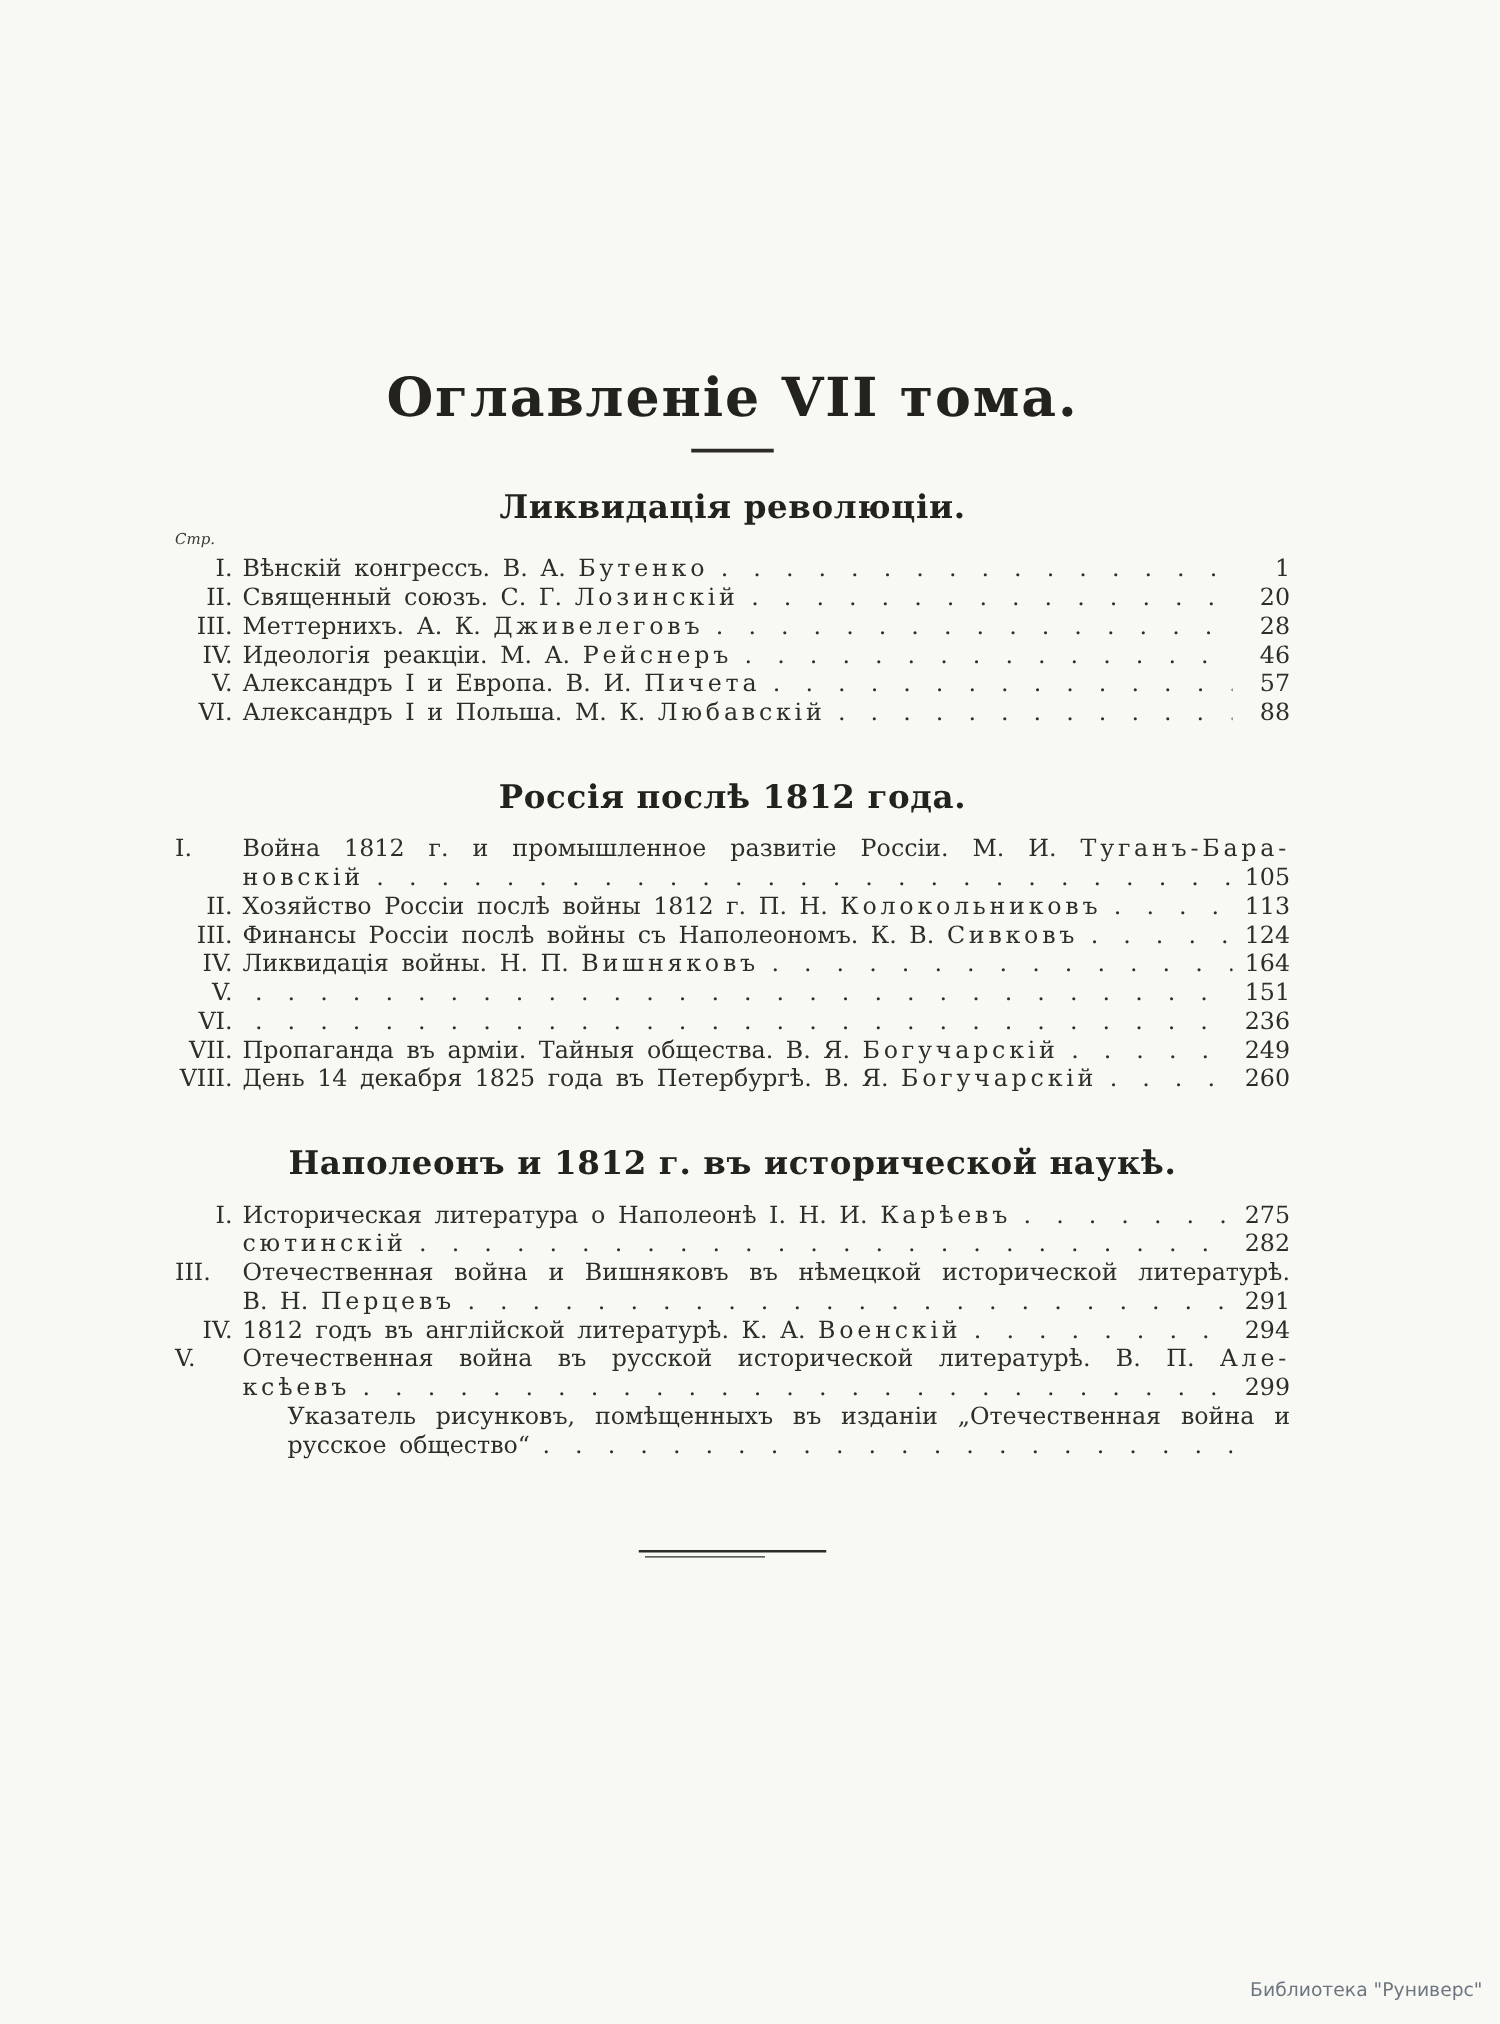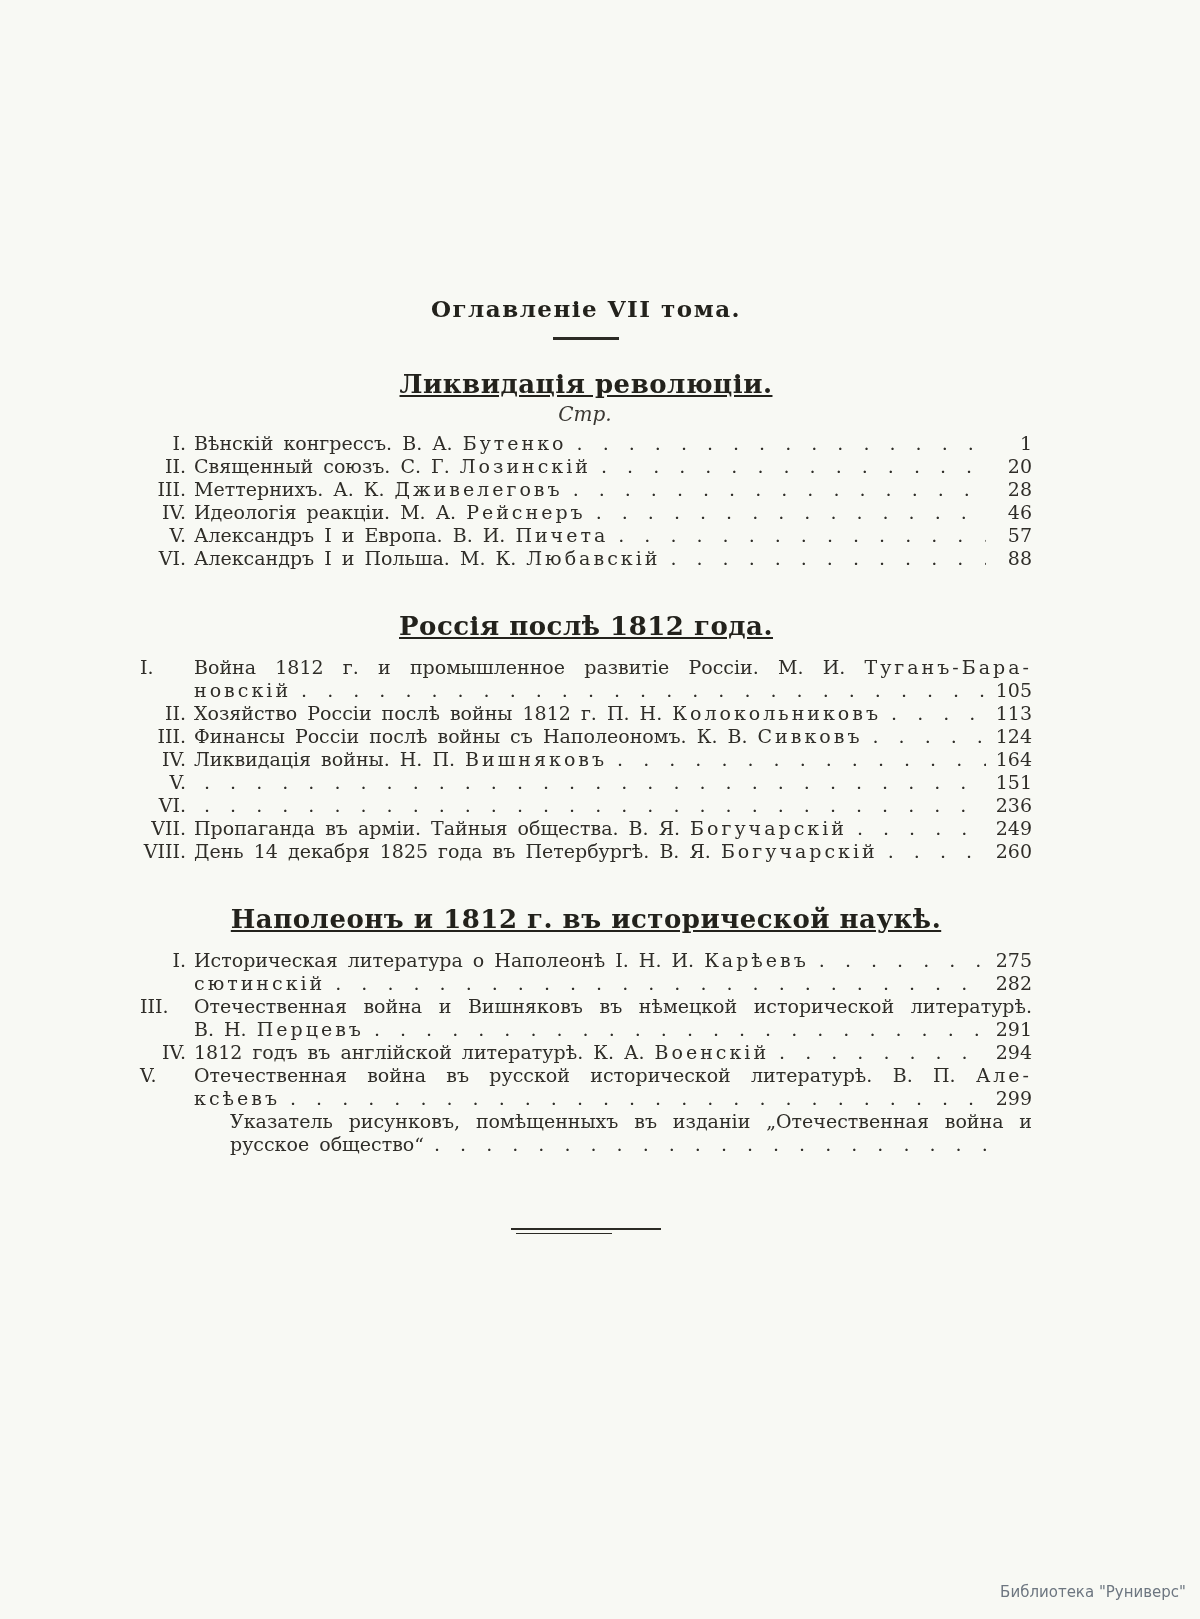--- a/index.html
+++ b/index.html
@@ -18,21 +18,21 @@
   }
   .content {
     position: absolute;
     left: 140px;
     top: 296px;
     width: 892px;
   }
   .title {
     margin: 0;
     text-align: center;
-    font-size: 23px;
+    font-size: 43px;
     font-weight: bold;
     letter-spacing: 1.5px;
     color: #23221c;
     line-height: 1.1;
   }
   .title-rule {
     width: 66px;
     height: 3px;
     background: #2c2b25;
     margin: 16px auto 0;
@@ -40,27 +40,26 @@
   .section { margin-top: 42px; }
   .section:first-of-type { margin-top: 30px; }
   .section-heading {
     text-align: center;
     font-size: 26px;
     font-weight: bold;
     letter-spacing: 0.5px;
     color: #23221c;
     line-height: 1.15;
     margin-bottom: 14px;
-    text-decoration: underline;
   }
   .section-heading.with-label { margin-bottom: 2px; }
   .page-col-label {
-    text-align: center;
+    text-align: left;
     font-style: italic;
-    font-size: 20px;
+    font-size: 12px;
     color: #3a3833;
     margin: 0 0 6px;
     padding-right: 2px;
   }
   .entry { margin: 0; }
   .entry-line {
     font-size: 19px;
     line-height: 23px;
     word-spacing: 4px;
   }

